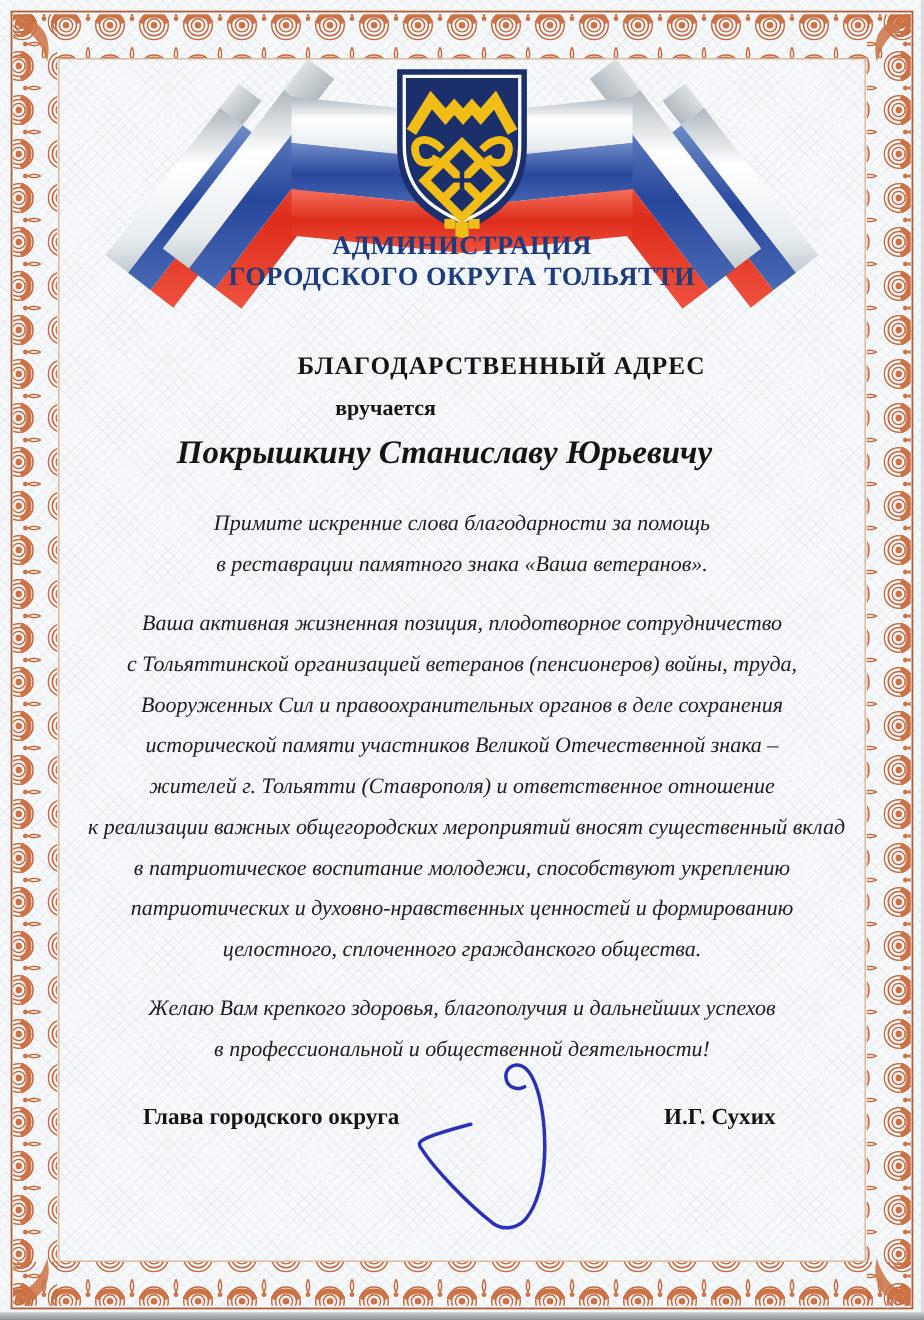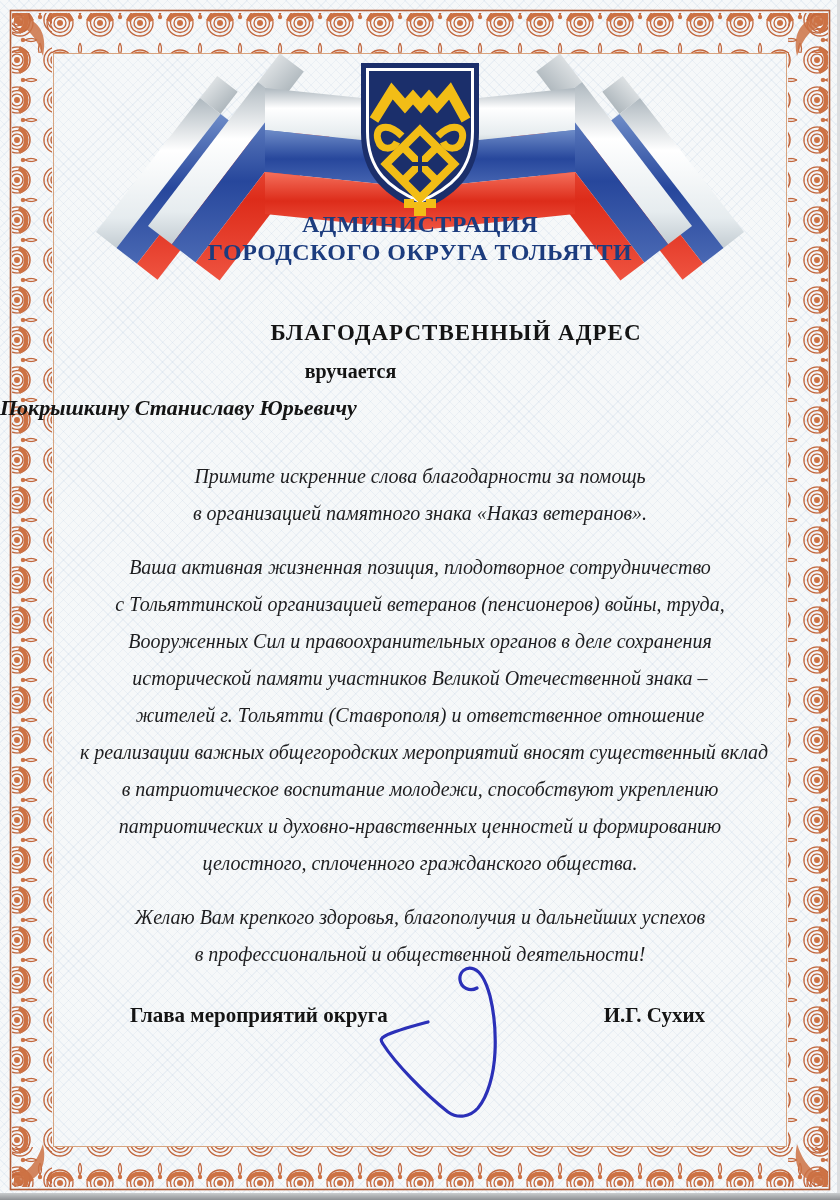--- a/index.html
+++ b/index.html
@@ -9,22 +9,22 @@
         background-image:
           repeating-linear-gradient(45deg, rgba(130,165,205,0.10) 0 1px, transparent 1px 7px),
           repeating-linear-gradient(-45deg, rgba(130,165,205,0.10) 0 1px, transparent 1px 7px);}
   svg.layer{position:absolute;top:0;left:0;}
   .org{position:absolute;top:210px;left:0;width:840px;text-align:center;
        color:#1c3c7e;font-weight:bold;font-size:24px;line-height:28px;letter-spacing:0.5px;}
   .doc-title{position:absolute;top:320px;left:0;width:840px;text-align:center;
        color:#141414;font-weight:bold;font-size:23px;letter-spacing:1px;padding-left:36px;}
   .presented{position:absolute;top:360px;left:0;width:701px;text-align:center;
        color:#141414;font-weight:bold;font-size:20px;}
-  .recipient{position:absolute;top:395px;left:0;width:808px;text-align:left;
-       color:#141414;font-weight:bold;font-style:italic;font-size:22px;}
+  .recipient{position:absolute;top:395px;left:0;width:808px;text-align:center;
+       color:#141414;font-weight:bold;font-style:italic;font-size:30px;}
   .doc-body{position:absolute;top:458px;left:80px;width:680px;color:#1d1d1f;
        font-style:italic;font-size:20px;}
   .para{margin:0 0 17px 0;padding:0;}
   .line{display:block;text-align:center;height:37px;line-height:37px;white-space:nowrap;}
   .sig-row{position:absolute;top:1003px;left:80px;width:680px;color:#141414;
        font-weight:bold;font-size:21px;}
   .sig-pos{position:absolute;left:50px;top:0;}
   .sig-name{position:absolute;right:55px;top:0;}
   .scan-edge-bottom{position:absolute;left:0;bottom:0;width:840px;height:7px;
        background:linear-gradient(#c9ccce,#8e9194);}
@@ -144,41 +144,41 @@
     <div>ГОРОДСКОГО ОКРУГА ТОЛЬЯТТИ</div>
   </div>
 
   <div class="doc-title">БЛАГОДАРСТВЕННЫЙ АДРЕС</div>
   <div class="presented">вручается</div>
   <div class="recipient">Покрышкину Станиславу Юрьевичу</div>
 
   <div class="doc-body">
     <p class="para">
       <span class="line">Примите искренние слова благодарности за помощь</span>
-      <span class="line">в организацией памятного знака «Наказ ветеранов».</span>
+      <span class="line">в реставрации памятного знака «Ваша ветеранов».</span>
     </p>
     <p class="para">
       <span class="line">Ваша активная жизненная позиция, плодотворное сотрудничество</span>
       <span class="line">с Тольяттинской организацией ветеранов (пенсионеров) войны, труда,</span>
       <span class="line">Вооруженных Сил и правоохранительных органов в деле сохранения</span>
       <span class="line">исторической памяти участников Великой Отечественной знака –</span>
       <span class="line">жителей г. Тольятти (Ставрополя) и ответственное отношение</span>
       <span class="line">к реализации важных общегородских мероприятий вносят существенный вклад</span>
       <span class="line">в патриотическое воспитание молодежи, способствуют укреплению</span>
       <span class="line">патриотических и духовно-нравственных ценностей и формированию</span>
       <span class="line">целостного, сплоченного гражданского общества.</span>
     </p>
     <p class="para">
       <span class="line">Желаю Вам крепкого здоровья, благополучия и дальнейших успехов</span>
       <span class="line">в профессиональной и общественной деятельности!</span>
     </p>
   </div>
 
   <div class="sig-row">
-    <span class="sig-pos">Глава мероприятий округа</span>
+    <span class="sig-pos">Глава городского округа</span>
     <span class="sig-name">И.Г. Сухих</span>
   </div>
 
   <svg class="layer" style="top:955px;left:355px;" width="190" height="180" viewBox="0 0 190 180">
     <path d="M73,67 C58,71 39,76 30,81 C26,83 25,85 28,89
              C40,108 70,139 93,157 C103,164 115,162 123,153
              C133,141 139,119 140,97 C141,75 138,53 135,41
              C132,30 127,17 119,14 C111,11 104,17 105,25
              C106,33 115,37 122,33" fill="none" stroke="#2b30b8" stroke-width="3.2" stroke-linecap="round"></path>
   </svg>

